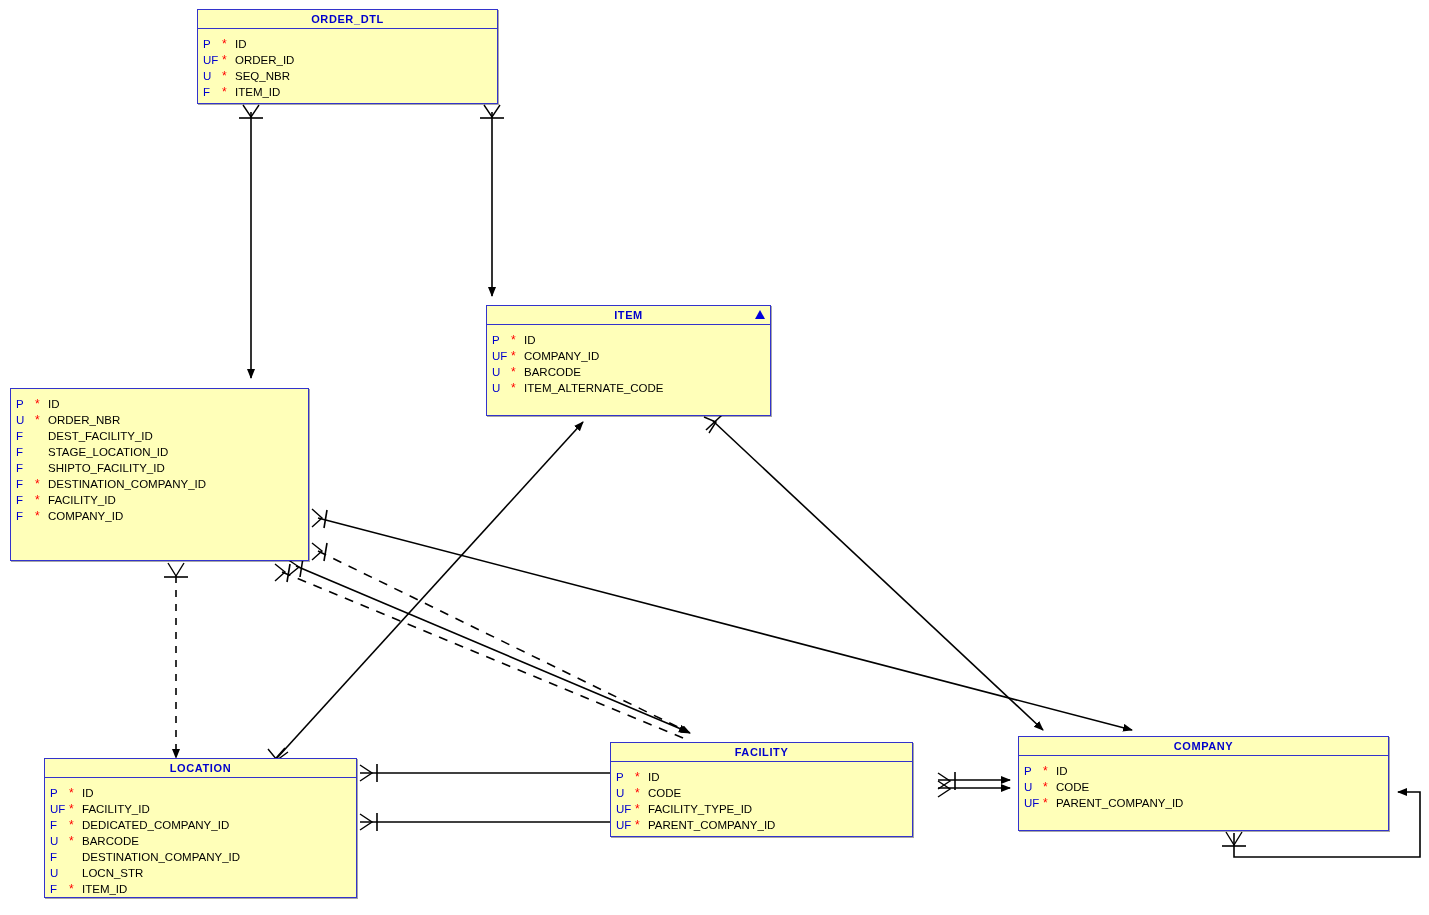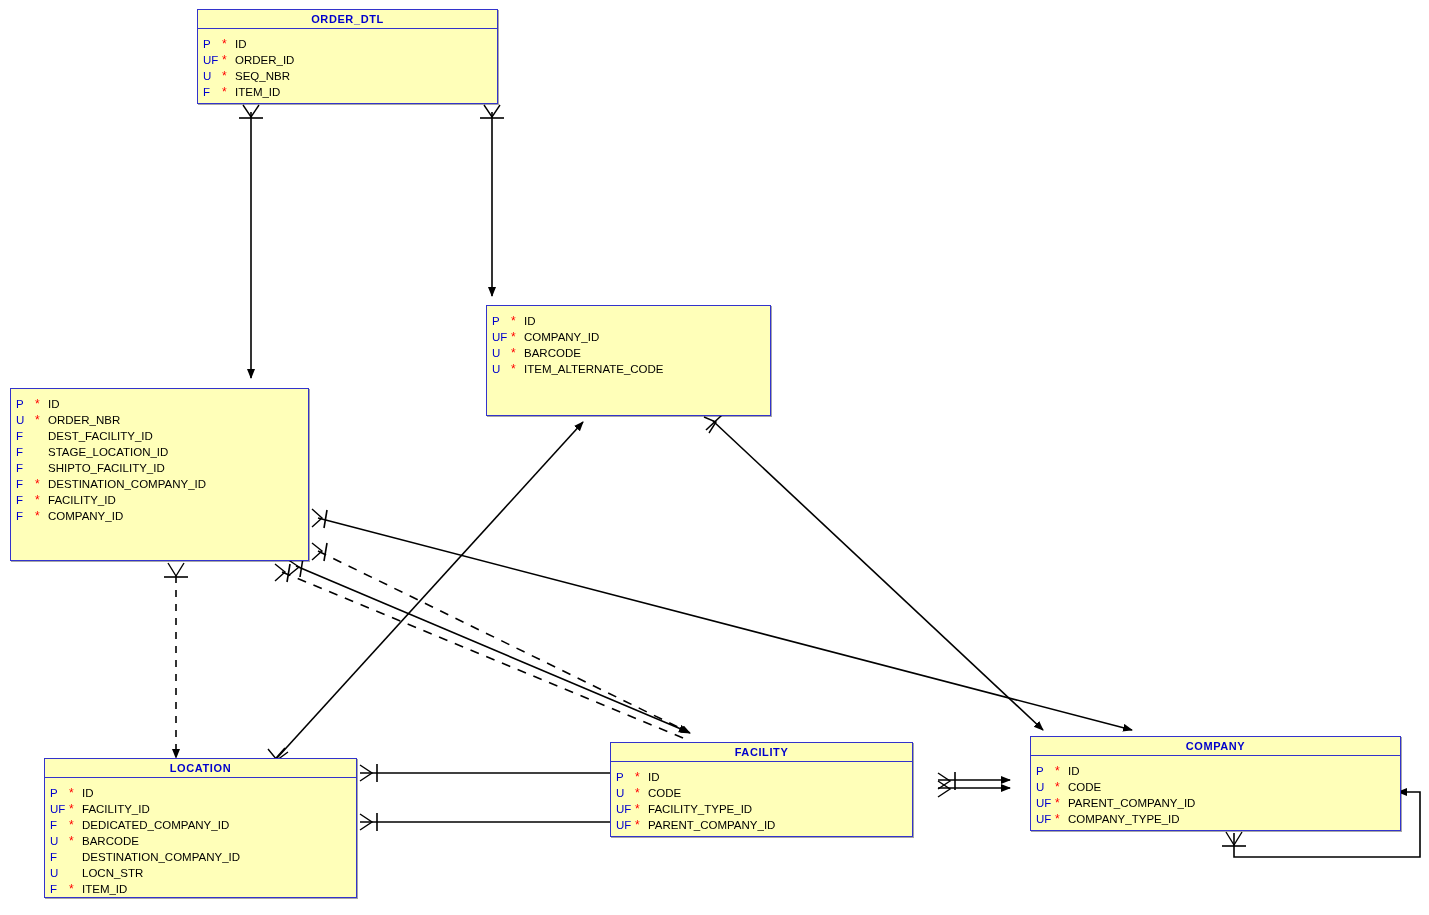--- a/index.html
+++ b/index.html
@@ -202,20 +202,24 @@
       <div class="attr">
         <span class="key">U</span><span class="req">*</span><span class="nm">SEQ_NBR</span>
       </div>
       <div class="attr">
         <span class="key">F</span><span class="req">*</span><span class="nm">ITEM_ID</span>
       </div>
     </div>
   </div>
 
   <div class="entity" style="left:486px; top:305px; width:285px; height:111px;">
+    <div class="entity-header">
+      <span>ITEM</span>
+      <span class="collapse-marker"></span>
+    </div>
     <div class="attrs">
       <div class="attr">
         <span class="key">P</span><span class="req">*</span><span class="nm">ID</span>
       </div>
       <div class="attr">
         <span class="key">UF</span><span class="req">*</span><span class="nm">COMPANY_ID</span>
       </div>
       <div class="attr">
         <span class="key">U</span><span class="req">*</span><span class="nm">BARCODE</span>
       </div>
@@ -296,33 +300,30 @@
       </div>
       <div class="attr">
         <span class="key">UF</span><span class="req">*</span><span class="nm">FACILITY_TYPE_ID</span>
       </div>
       <div class="attr">
         <span class="key">UF</span><span class="req">*</span><span class="nm">PARENT_COMPANY_ID</span>
       </div>
     </div>
   </div>
 
-  <div class="entity" style="left:1018px; top:736px; width:371px; height:95px;margin-left:12px;">
+  <div class="entity" style="left:1018px; top:736px; width:371px; height:95px;">
     <div class="entity-header">
       <span>COMPANY</span>
     </div>
     <div class="attrs">
       <div class="attr">
         <span class="key">P</span><span class="req">*</span><span class="nm">ID</span>
       </div>
       <div class="attr">
         <span class="key">U</span><span class="req">*</span><span class="nm">CODE</span>
       </div>
       <div class="attr">
         <span class="key">UF</span><span class="req">*</span><span class="nm">PARENT_COMPANY_ID</span>
       </div>
-      <div class="attr">
-        <span class="key">UF</span><span class="req">*</span><span class="nm">COMPANY_TYPE_ID</span>
-      </div>
     </div>
   </div>
 
 </div>
 
 </body></html>

